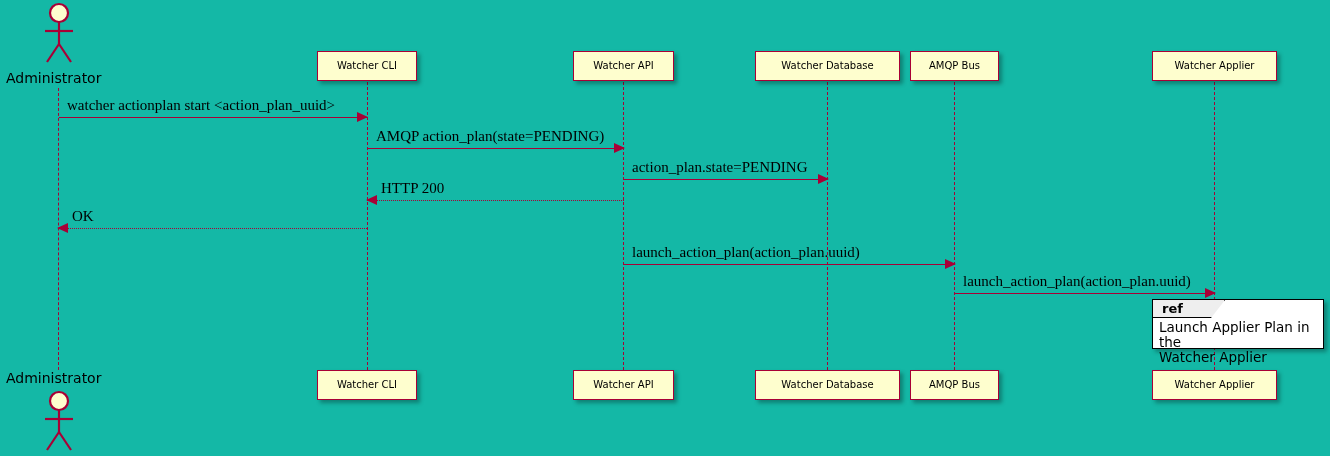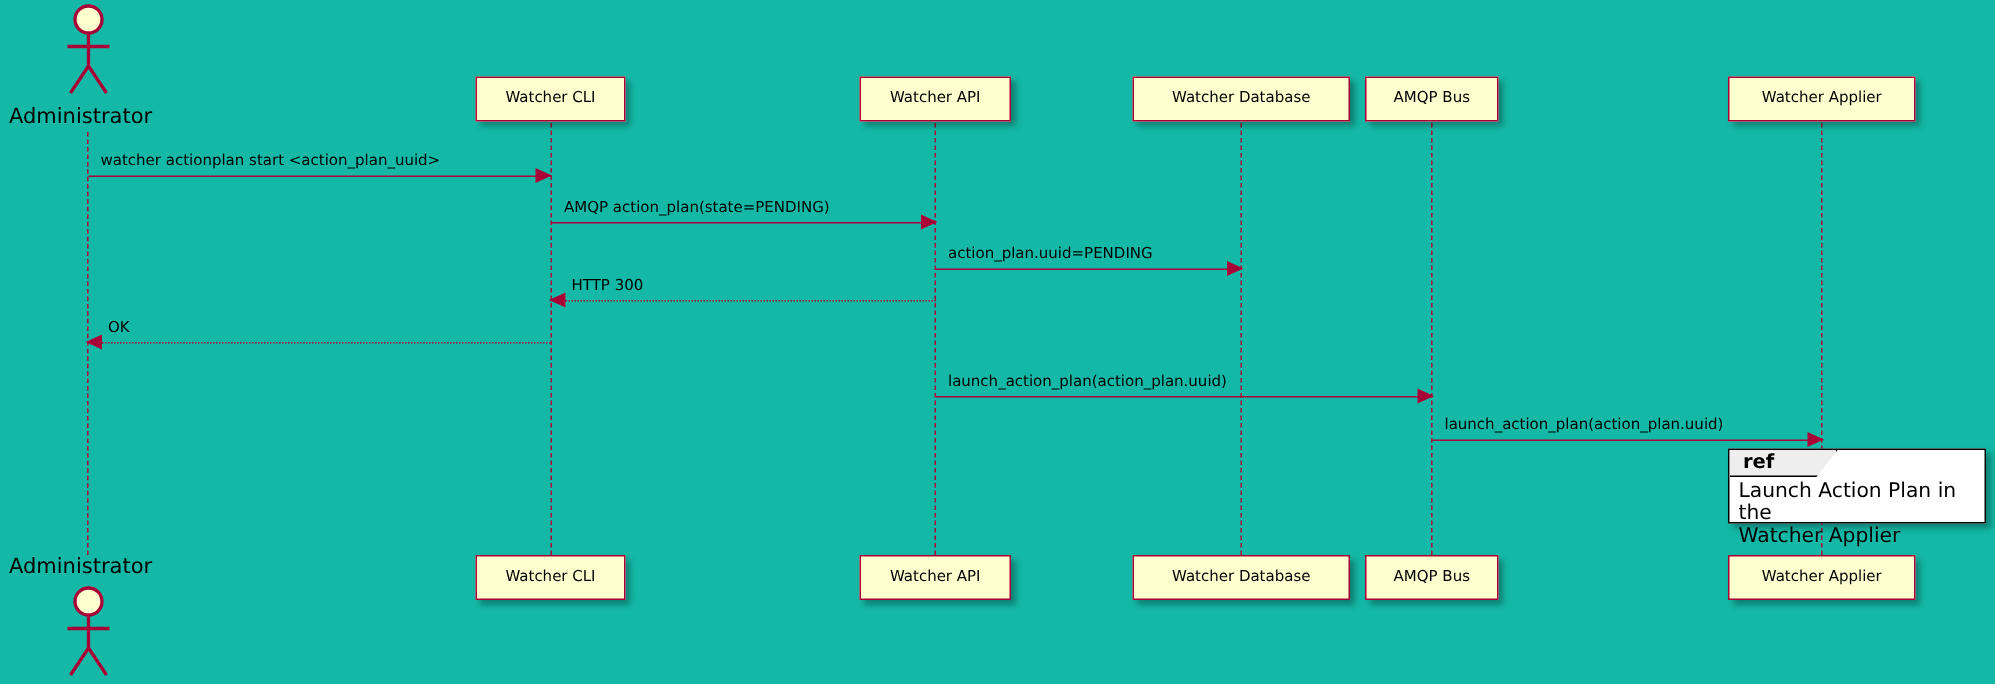--- a/index.html
+++ b/index.html
@@ -81,24 +81,25 @@
   }
   .arrowhead.left {
     left: -1px;
     border-top: 5px solid transparent;
     border-bottom: 5px solid transparent;
     border-right: 11px solid #A80036;
   }
   .msg-label {
     position: absolute;
     bottom: 4px;
-    font-size: 10px;
+    font-size: 15px;
     color: #000000;
     white-space: nowrap;
     line-height: 1;
+    font-family: Liberation Serif, serif;
   }
   .msg-label.lbl-left { left: 8px; }
   
   .ref-box {
     position: absolute;
     box-sizing: border-box;
     background: #FFFFFF;
     border: 1.6px solid #000000;
     box-shadow: 3px 3px 4px rgba(0,0,0,0.30);
     z-index: 6;
@@ -180,27 +181,27 @@
 
   <div class="msg solid" style="left:368px; top:148px; width:256px;">
     <div class="line"></div>
     <div class="arrowhead right"></div>
     <div class="msg-label lbl-left">AMQP action_plan(state=PENDING)</div>
   </div>
 
   <div class="msg solid" style="left:624px; top:179px; width:204px;">
     <div class="line"></div>
     <div class="arrowhead right"></div>
-    <div class="msg-label lbl-left">action_plan.uuid=PENDING</div>
+    <div class="msg-label lbl-left">action_plan.state=PENDING</div>
   </div>
 
   <div class="msg dotted" style="left:367px; top:200px; width:257px;">
     <div class="line"></div>
     <div class="arrowhead left"></div>
-    <div class="msg-label lbl-left" style="left:14px;">HTTP 300</div>
+    <div class="msg-label lbl-left" style="left:14px;">HTTP 200</div>
   </div>
 
   <div class="msg dotted" style="left:58px; top:228px; width:309px;">
     <div class="line"></div>
     <div class="arrowhead left"></div>
     <div class="msg-label lbl-left" style="left:14px;">OK</div>
   </div>
 
   <div class="msg solid" style="left:624px; top:264px; width:331px;">
     <div class="line"></div>
@@ -212,21 +213,21 @@
     <div class="line"></div>
     <div class="arrowhead right"></div>
     <div class="msg-label lbl-left">launch_action_plan(action_plan.uuid)</div>
   </div>
 
   <div class="ref-box" style="left:1152px; top:299px; width:172px; height:50px;">
     <div class="ref-tab" style="width:72px;">
       <span>ref</span>
     </div>
     <div class="ref-body">
-      <div>Launch Action Plan in the</div>
+      <div>Launch Applier Plan in the</div>
       <div>Watcher Applier</div>
     </div>
   </div>
 
   <div class="actor-label" style="left:6px; top:370px;">Administrator</div>
   <div class="actor" style="left:34px; top:390px;">
     <svg width="50" height="62" viewBox="0 0 50 62">
       <g stroke="#A80036" stroke-width="2.2" fill="none">
         <circle cx="25" cy="11" r="9" fill="#FEFECE"></circle>
         <line x1="25" y1="20" x2="25" y2="42"></line>

